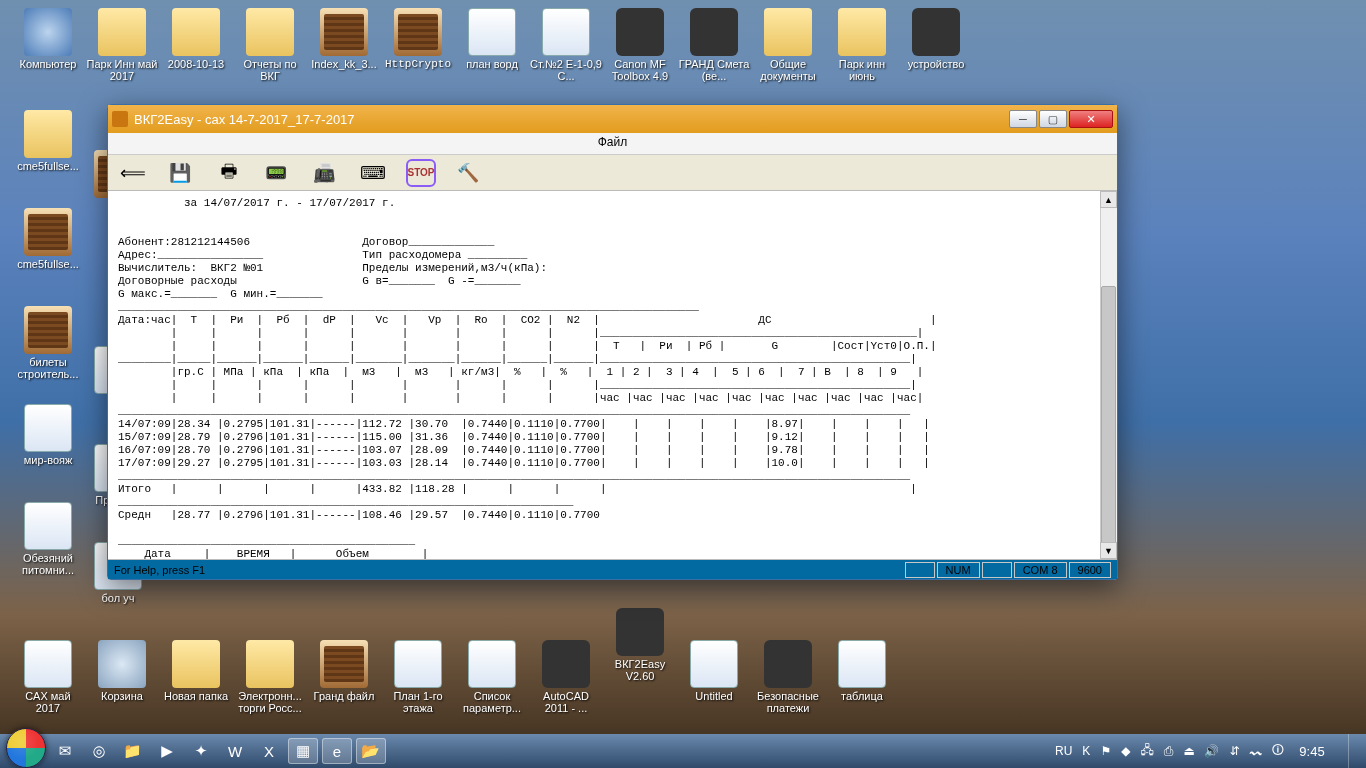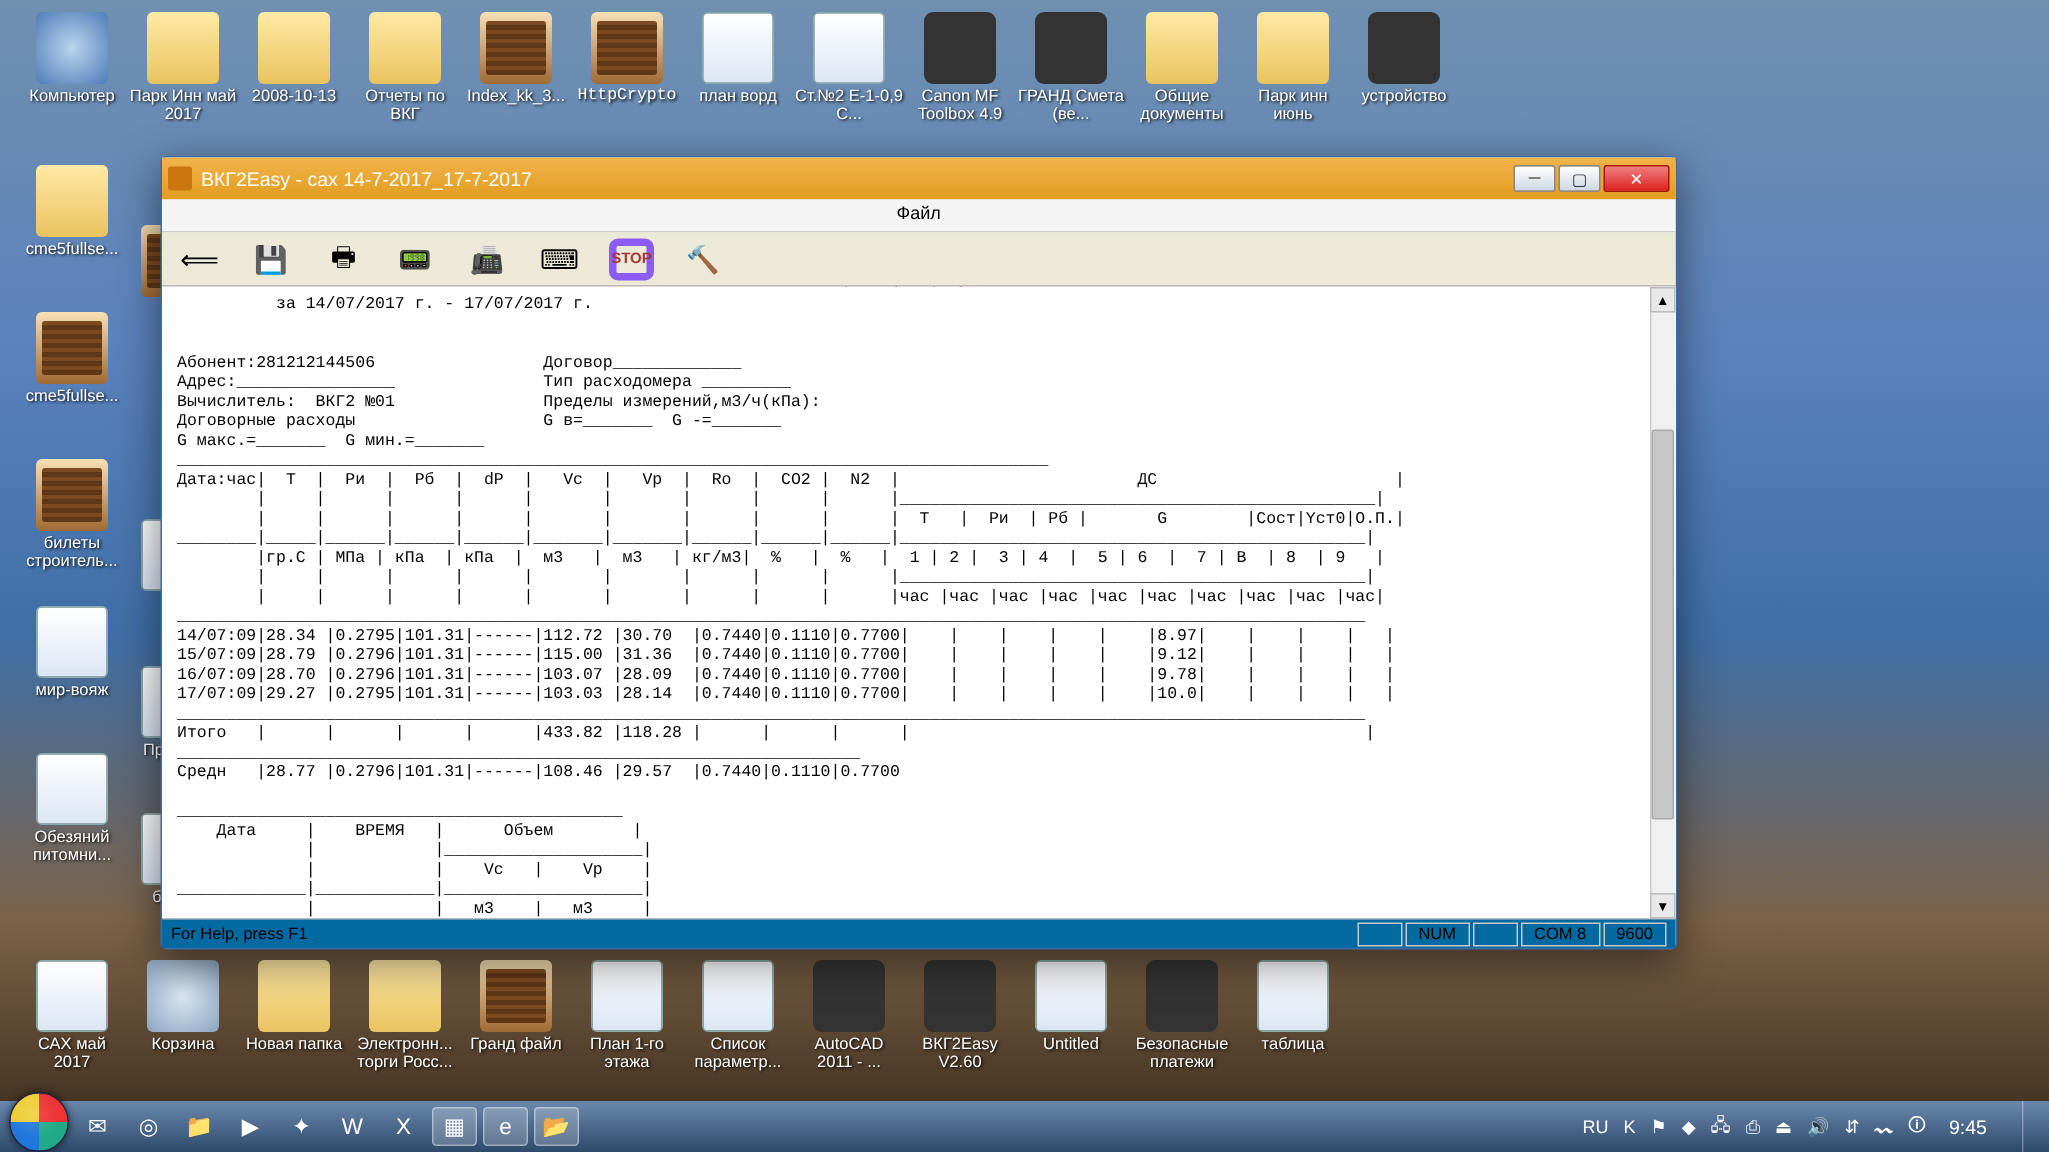--- a/index.html
+++ b/index.html
@@ -15,21 +15,21 @@
   .dicon { position:absolute; width:72px; text-align:center; color:#fff; font-size:11px; text-shadow:1px 1px 2px #000; cursor:pointer;}
   .dicon .gly { width:48px; height:48px; margin:0 auto 2px; border-radius:4px; display:flex; align-items:center; justify-content:center; font-size:26px;}
   .gly.folder{background:linear-gradient(#ffe9a6,#e9c35f);}
   .gly.file{background:linear-gradient(#fff,#dbe6f4);border:1px solid #8aa;}
   .gly.archive{background:linear-gradient(#f7e0b5,#a06a34); position:relative;}
   .gly.archive::after{content:"";position:absolute;left:4px;right:4px;top:6px;bottom:6px;background:repeating-linear-gradient(#7c4a21,#7c4a21 3px,#5f3716 3px,#5f3716 6px);border-radius:2px;}
   .gly.app{background:#333;color:#fff;border-radius:6px;}
   .gly.pc{background:radial-gradient(circle,#bcd4ee,#4c7cb7);}
   .gly.trash{background:radial-gradient(circle,#dbe8f4,#8aa4bf);}
   
-  .window{position:absolute; left:107px; top:104px; width:1011px; height:529px;
+  .window{position:absolute; left:107px; top:104px; width:1011px; height:476px;
     border:1px solid #3b6ea5; border-radius:4px; background:#fff;
     box-shadow:0 8px 28px rgba(0,0,0,.5);
     display:flex; flex-direction:column;}
   .titlebar{height:28px; background:linear-gradient(#f1b44b,#e29c1e); display:flex; align-items:center; color:#fff; font-size:13px; padding:0 4px;}
   .titlebar .appico{width:16px;height:16px;background:#c97510;border-radius:2px;margin-right:6px;display:inline-block;}
   .winbtns{margin-left:auto;display:flex;gap:2px;}
   .winbtns div{width:28px;height:18px;border:1px solid #888;background:linear-gradient(#fff,#cfd7e3);border-radius:2px;font-size:11px;display:flex;align-items:center;justify-content:center;color:#333;}
   .winbtns .close{background:linear-gradient(#f08080,#d22);color:#fff;border-color:#a11;width:44px;}
   .menubar{height:22px;border-bottom:1px solid #ccc;background:#f4f4f4;display:flex;align-items:center;padding:0 6px;font-size:12px;gap:4px;flex-direction:column;}
   .menubar span{padding:2px 10px;cursor:default;}
@@ -182,21 +182,21 @@
       <div>План 1-го этажа</div>
     </div>
     <div class="dicon" style="left: 456px; top: 640px;">
       <div class="gly file"></div>
       <div>Список параметр...</div>
     </div>
     <div class="dicon" style="left: 530px; top: 640px;">
       <div class="gly app"></div>
       <div>AutoCAD 2011 - ...</div>
     </div>
-    <div class="dicon" style="left: 604px; top: 640px;">
+    <div class="dicon" style="left: 604px; top: 608px;">
       <div class="gly app"></div>
       <div>ВКГ2Easy V2.60</div>
     </div>
     <div class="dicon" style="left: 678px; top: 640px;">
       <div class="gly file"></div>
       <div>Untitled</div>
     </div>
     <div class="dicon" style="left: 752px; top: 640px;">
       <div class="gly app"></div>
       <div>Безопасные платежи</div>
@@ -223,21 +223,21 @@
     <span>Параметры программы</span>
     <span>Help</span>
   </div>
   <div class="toolbar">
     <div class="tbtn">⟸</div>
     <div class="tbtn">💾</div>
     <div class="tbtn">🖶</div>
     <div class="tbtn">📟</div>
     <div class="tbtn">📠</div>
     <div class="tbtn">⌨</div>
-    <div class="tbtn" style="color:#a33;font-size:10px;font-weight:bold;border:5px solid #8b5cf6;border-radius:6px;padding:2px 1px;">STOP</div>
+    <div class="tbtn" style="color:#a33;font-size:10px;font-weight:bold;border:2px solid #8b5cf6;border-radius:6px;padding:2px 1px;">STOP</div>
     <div class="tbtn">🔨</div>
   </div>
   <div class="content">
     <pre class="report">          за 14/07/2017 г. - 17/07/2017 г.
 
 
 Абонент:281212144506                 Договор_____________
 Адрес:________________               Тип расходомера _________
 Вычислитель:  ВКГ2 №01               Пределы измерений,м3/ч(кПа):
 Договорные расходы                   G в=_______  G -=_______

